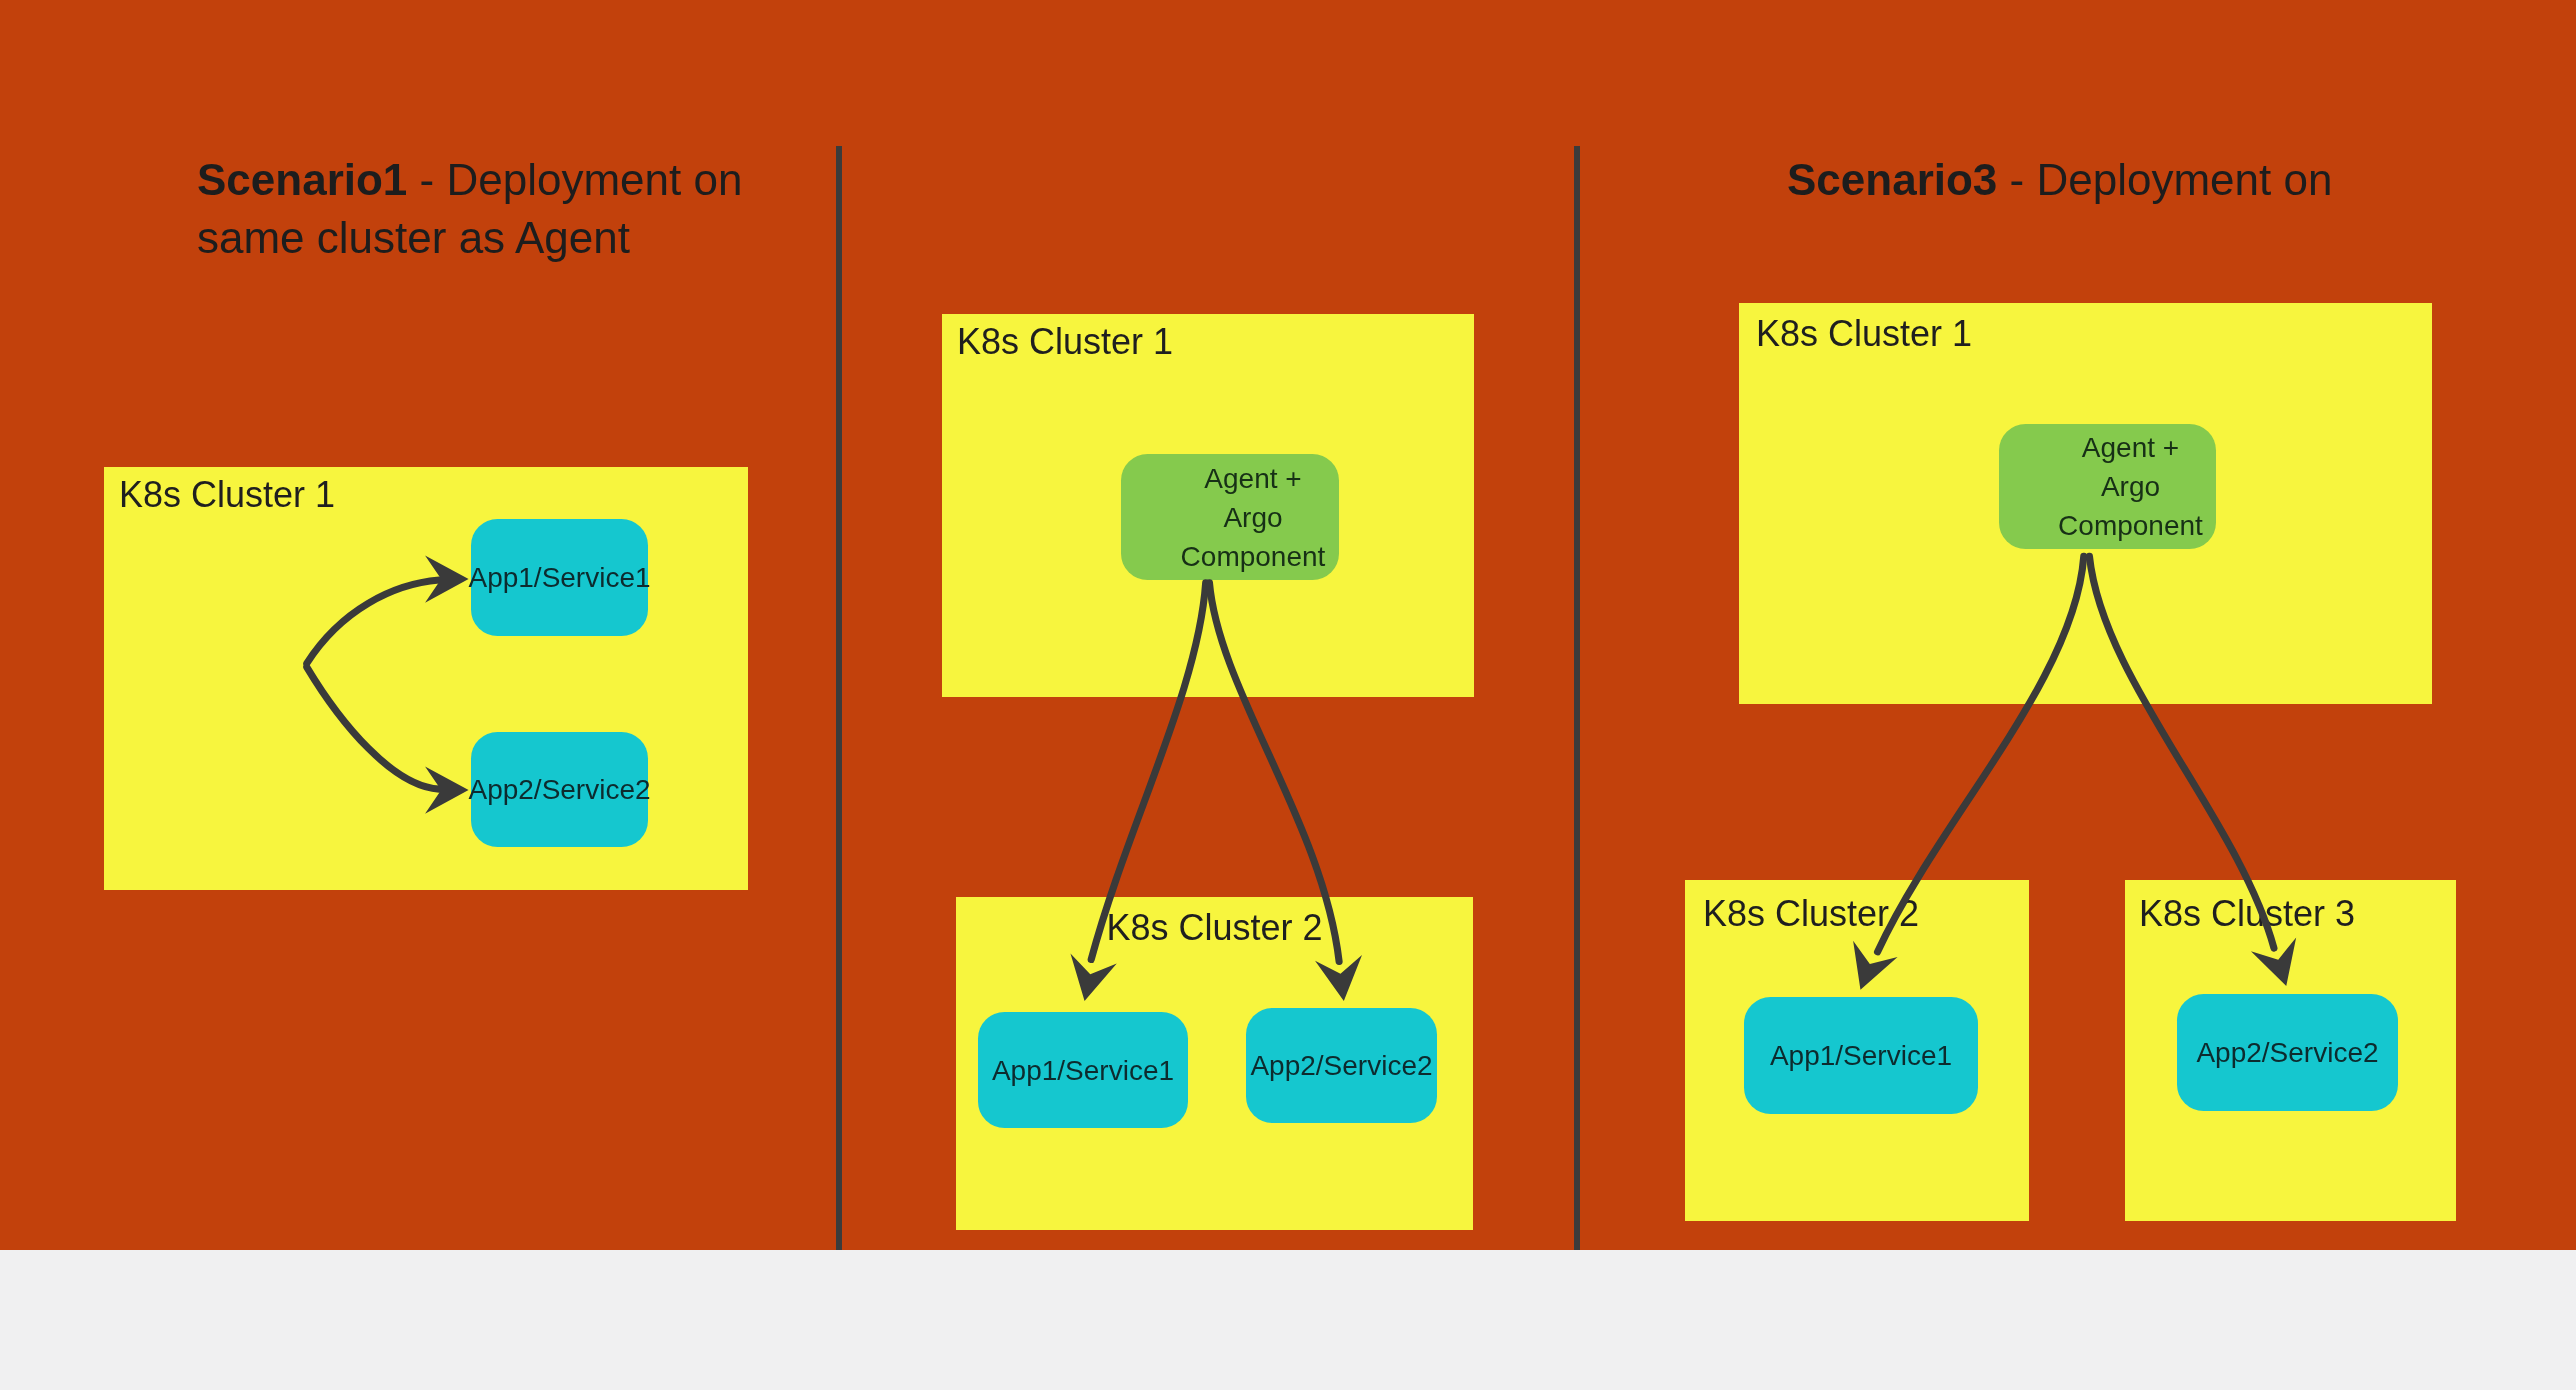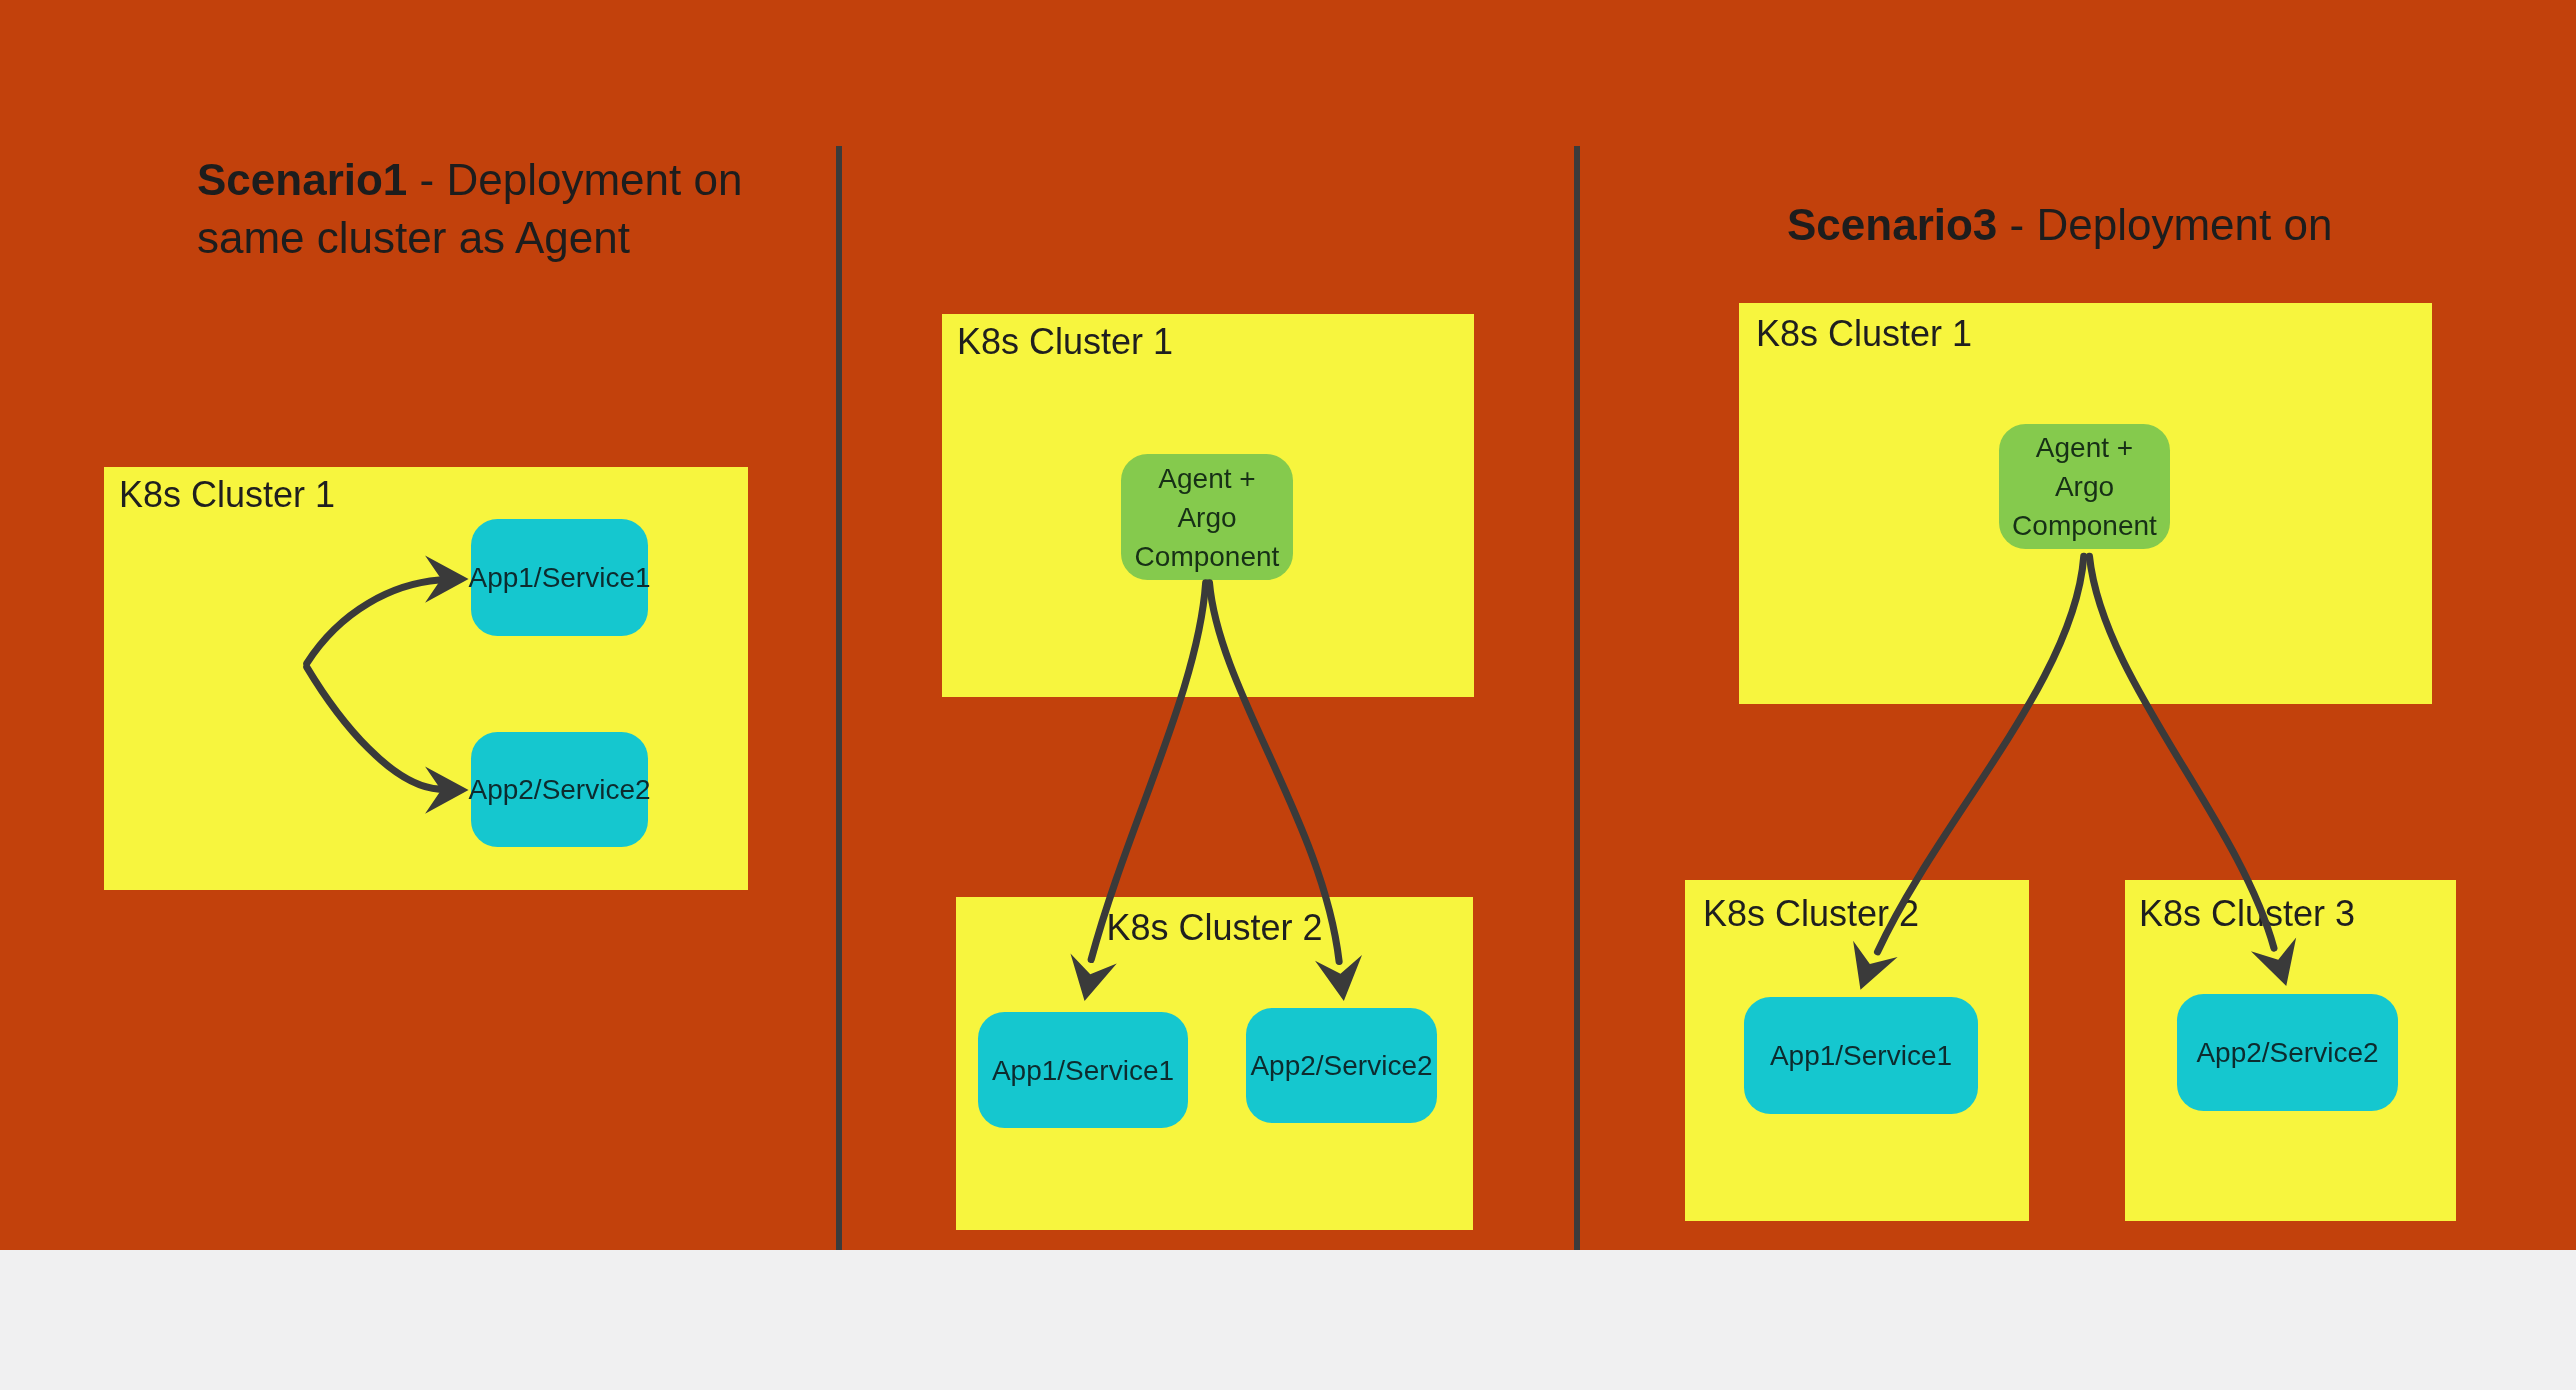--- a/index.html
+++ b/index.html
@@ -42,21 +42,21 @@
     display:flex;
     flex-direction:column;
     align-items:center;
     justify-content:center;
     text-align:center;
     border-radius:26.5px;
     font-size:28px;
     line-height:39px;
     color:#123;
   }
-  .node.green{background:#85ca4d;color:#173016;}
+  .node.green{background:#85ca4d;color:#173016;padding-left:46px;}
   .node.cyan{background:#15c7cf;color:#0d2b2e;}
   svg.connectors{
     position:absolute;
     left:0;top:0;
     pointer-events:none;
   }
   svg.connectors path{
     fill:none;
     stroke:#3a3a3a;
     stroke-width:7.5px;
@@ -76,21 +76,21 @@
 <body>
 
 <div class="board">
 
   <div class="title" style="left:197px;top:151px;">
     <div><span class="b">Scenario1</span><span> - Deployment on</span></div>
     <div>same cluster as Agent</div>
   </div>
 
 
-  <div class="title" style="left:1787px;top:151px;margin-top:45px;">
+  <div class="title" style="left:1787px;top:151px;">
     <div><span class="b">Scenario3</span><span> - Deployment on</span></div>
   </div>
 
   <div class="divider" style="left:836px;top:146px;height:1109px;"></div>
   <div class="divider" style="left:1574px;top:146px;height:1109px;"></div>
 
   <div class="cluster" style="left:104px;top:467px;width:644px;height:423px;">
     <div class="cluster-label" style="left:15px;top:6.6px;">K8s Cluster 1</div>
   </div>
   <div class="node cyan" style="left:471px;top:519px;width:177px;height:117px;">

